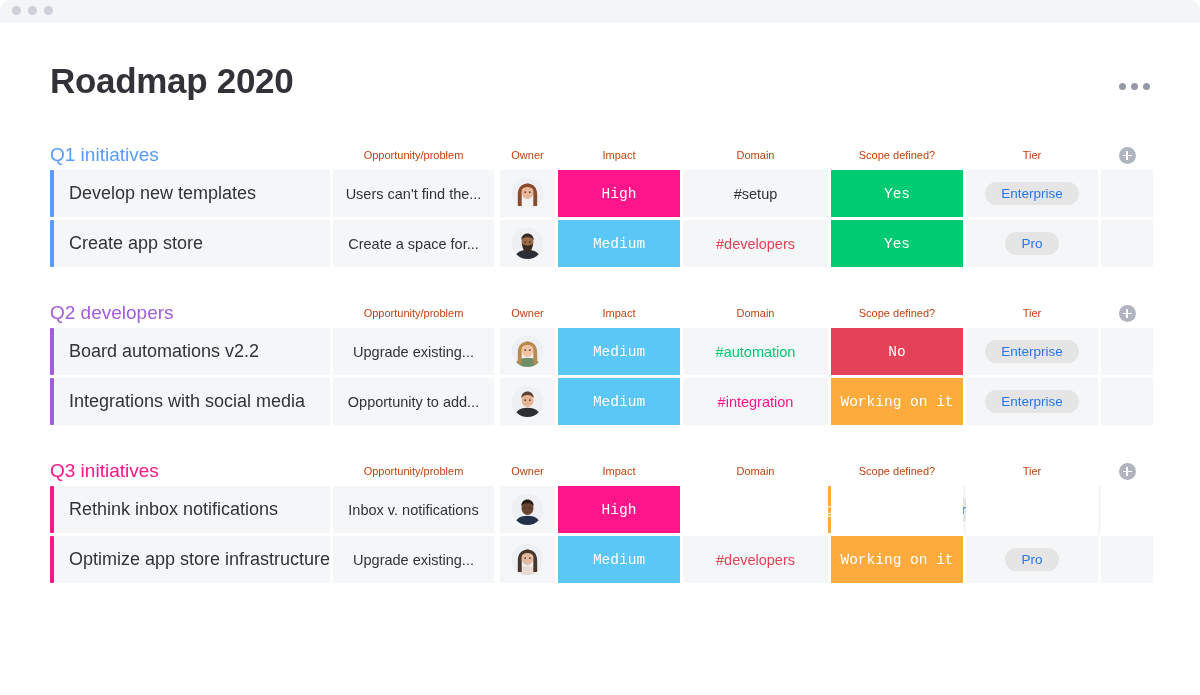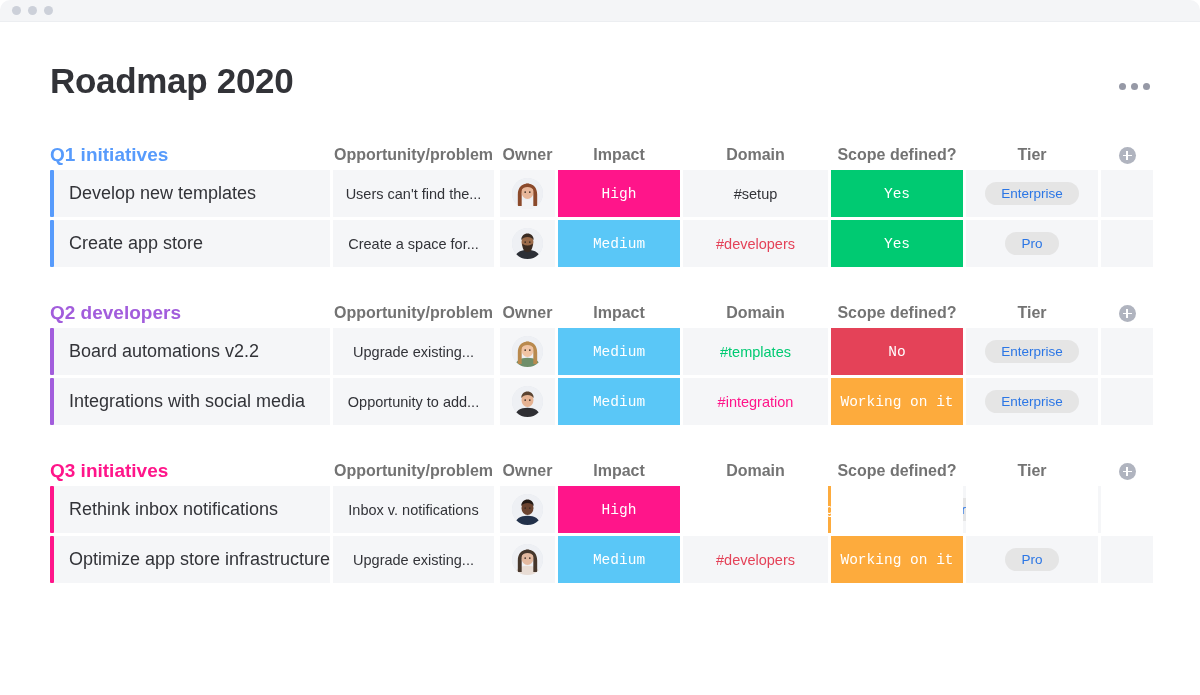--- a/index.html
+++ b/index.html
@@ -47,29 +47,29 @@
   .group { margin-top: 31px; }
   .group:first-of-type { margin-top: 39px; }
 
   .grid {
     display: grid;
     grid-template-columns: 4px 276px 3px 161px 3px 3px 55px 3px 122px 3px 145px 3px 132px 3px 132px 3px 52px;
     align-items: stretch;
   }
 
   
-  .hdr-row { height: 30px; font-weight: bold; }
+  .hdr-row { height: 30px; }
   .grp-title {
     grid-column: 1 / 3;
     font-size: 19px;
     display: flex; align-items: center;
     white-space: nowrap;
   }
   .colhdr {
-    font-size: 16px; color: #737373;
+    font-size: 11px; color: #c2410c;
     display: flex; align-items: center; justify-content: center;
     white-space: nowrap;
   }
   .addcol {
     display: flex; align-items: center; justify-content: center;
   }
   .plus-circle {
     width: 17px; height: 17px; border-radius: 50%;
     background: #b0b4bf; position: relative; cursor: pointer;
   }
@@ -255,21 +255,21 @@
     <path d="M9.6 12.5c0-4.4 2.8-6.8 6.4-6.8s6.4 2.4 6.4 6.8c-1.6-2.2-3.6-3.2-6.4-3.2s-4.8 1-6.4 3.2z" fill="#b98a4e"></path>
 
     <circle cx="13.6" cy="14.6" r="0.85" fill="#3a2b22"></circle>
     <circle cx="18.4" cy="14.6" r="0.85" fill="#3a2b22"></circle>
   </svg>
               </span>
             </div>
             <div class="spacer"></div>
             <div class="cell status" style="background:#5ac7f7">Medium</div>
             <div class="spacer"></div>
-            <div class="cell" style="color:#00ca72">#templates</div>
+            <div class="cell" style="color:#00ca72">#automation</div>
             <div class="spacer"></div>
             <div class="cell status" style="background:#e44258">No</div>
             <div class="spacer"></div>
             <div class="cell">
               <span class="pill">Enterprise</span>
             </div>
             <div class="spacer"></div>
             <div class="cell blank"></div>
             <div class="rowgap"></div>
             <div class="accent" style="background:#a25ddc"></div>

